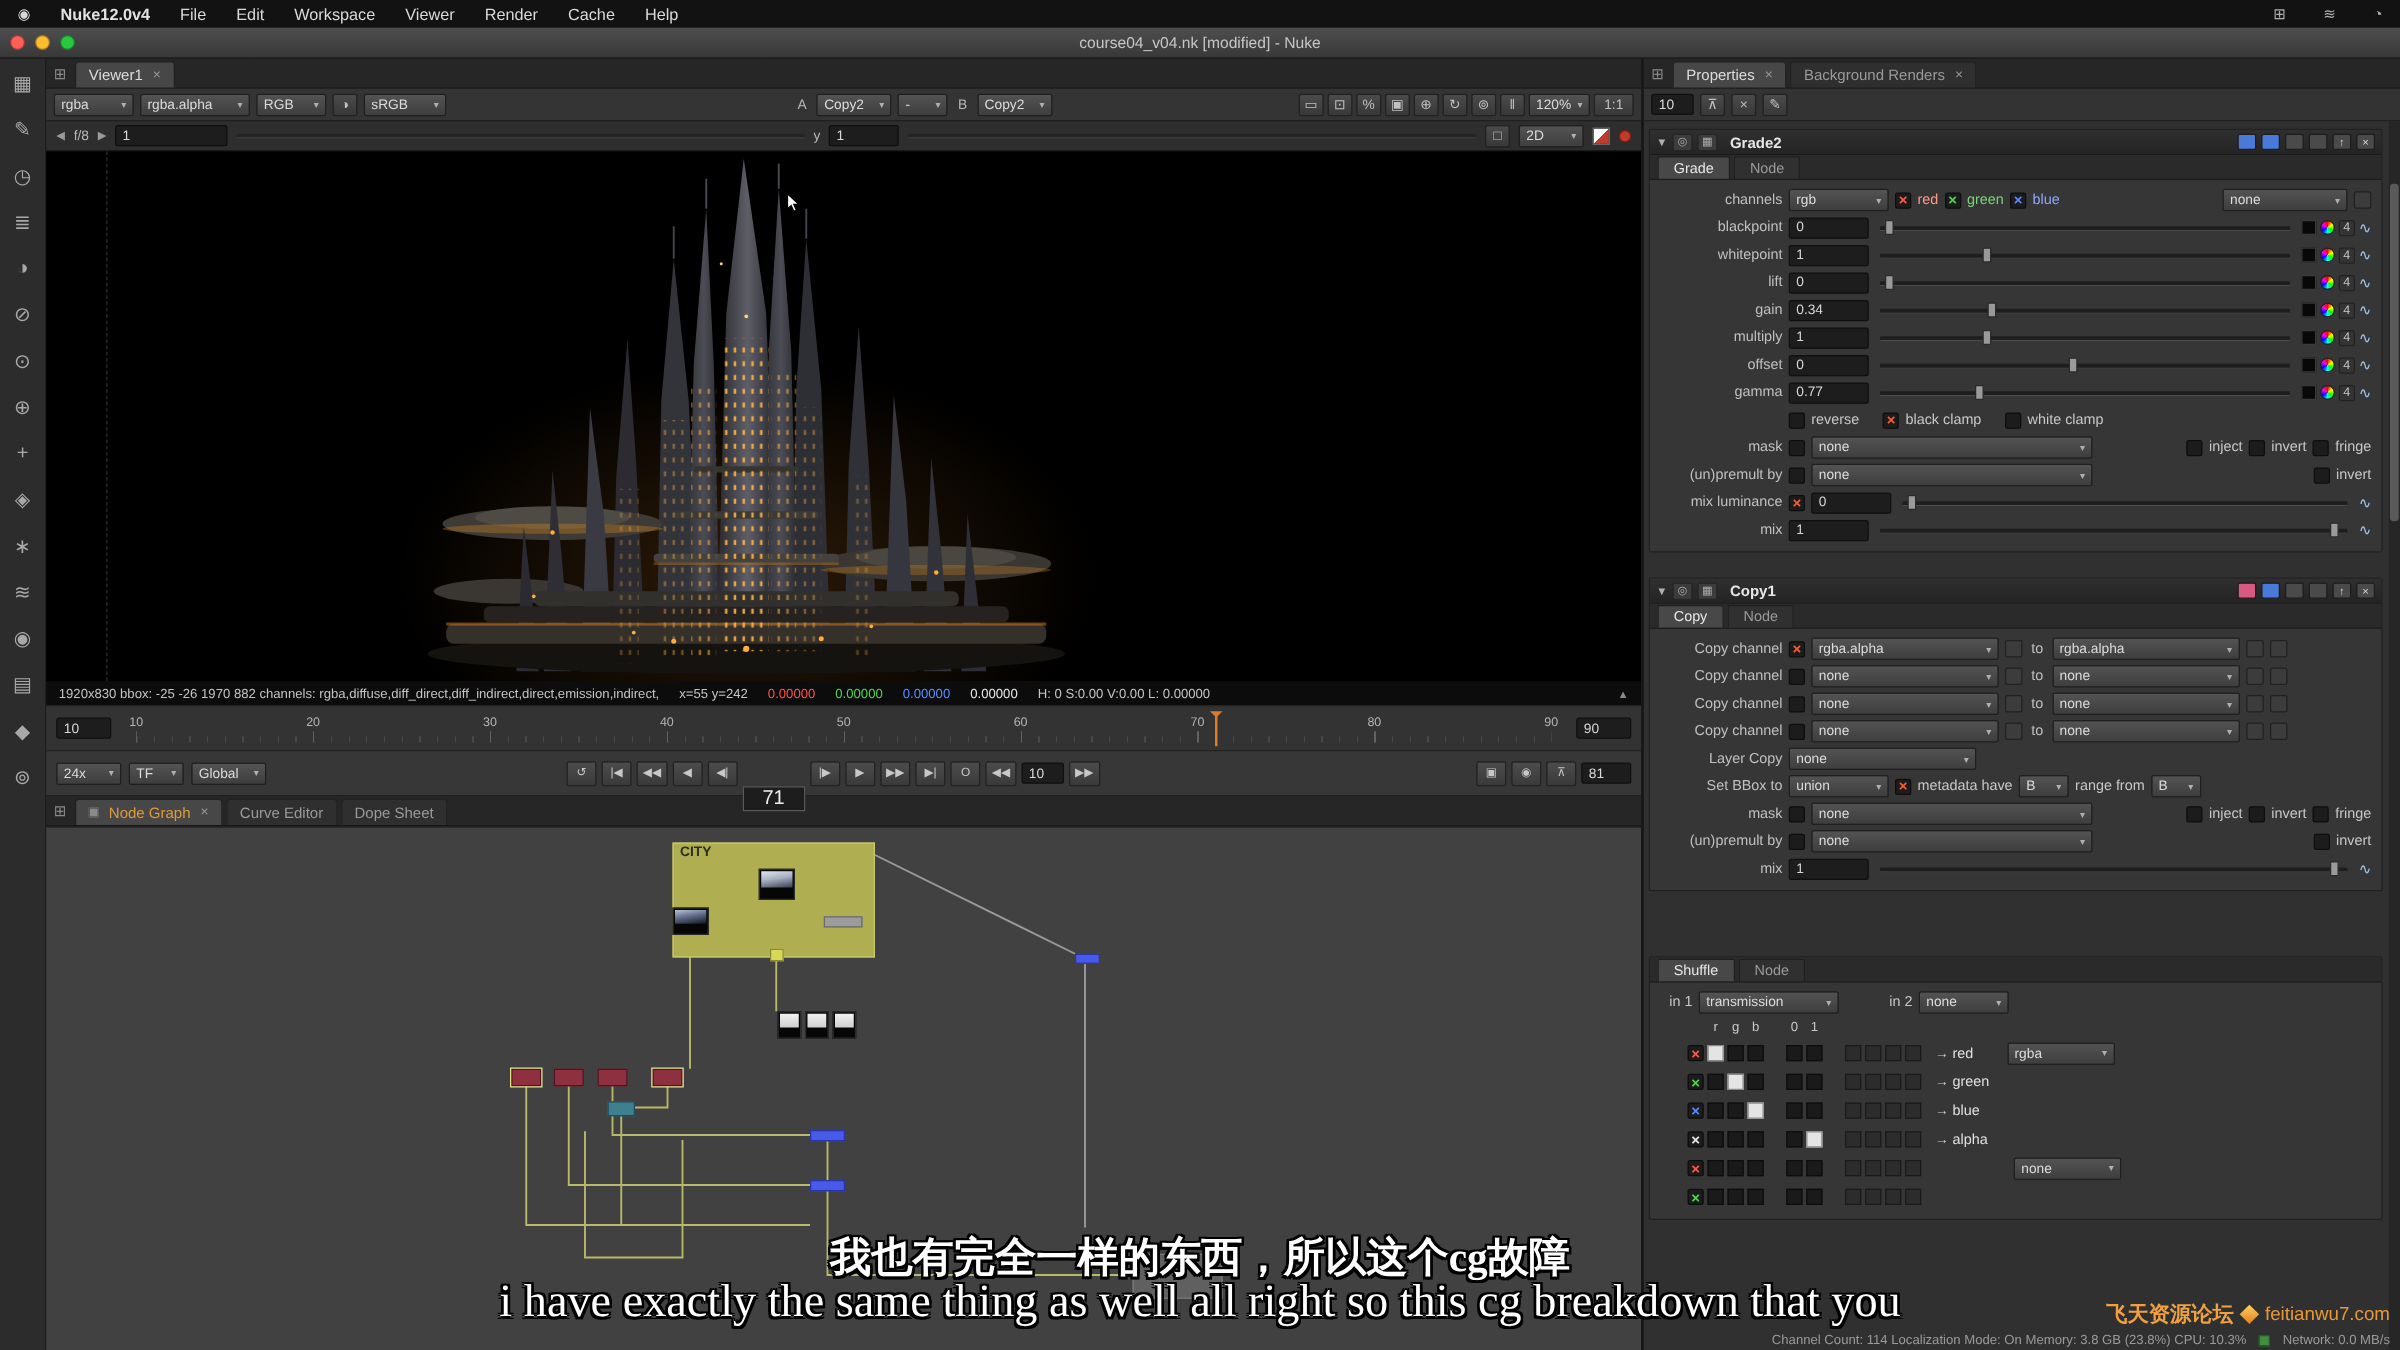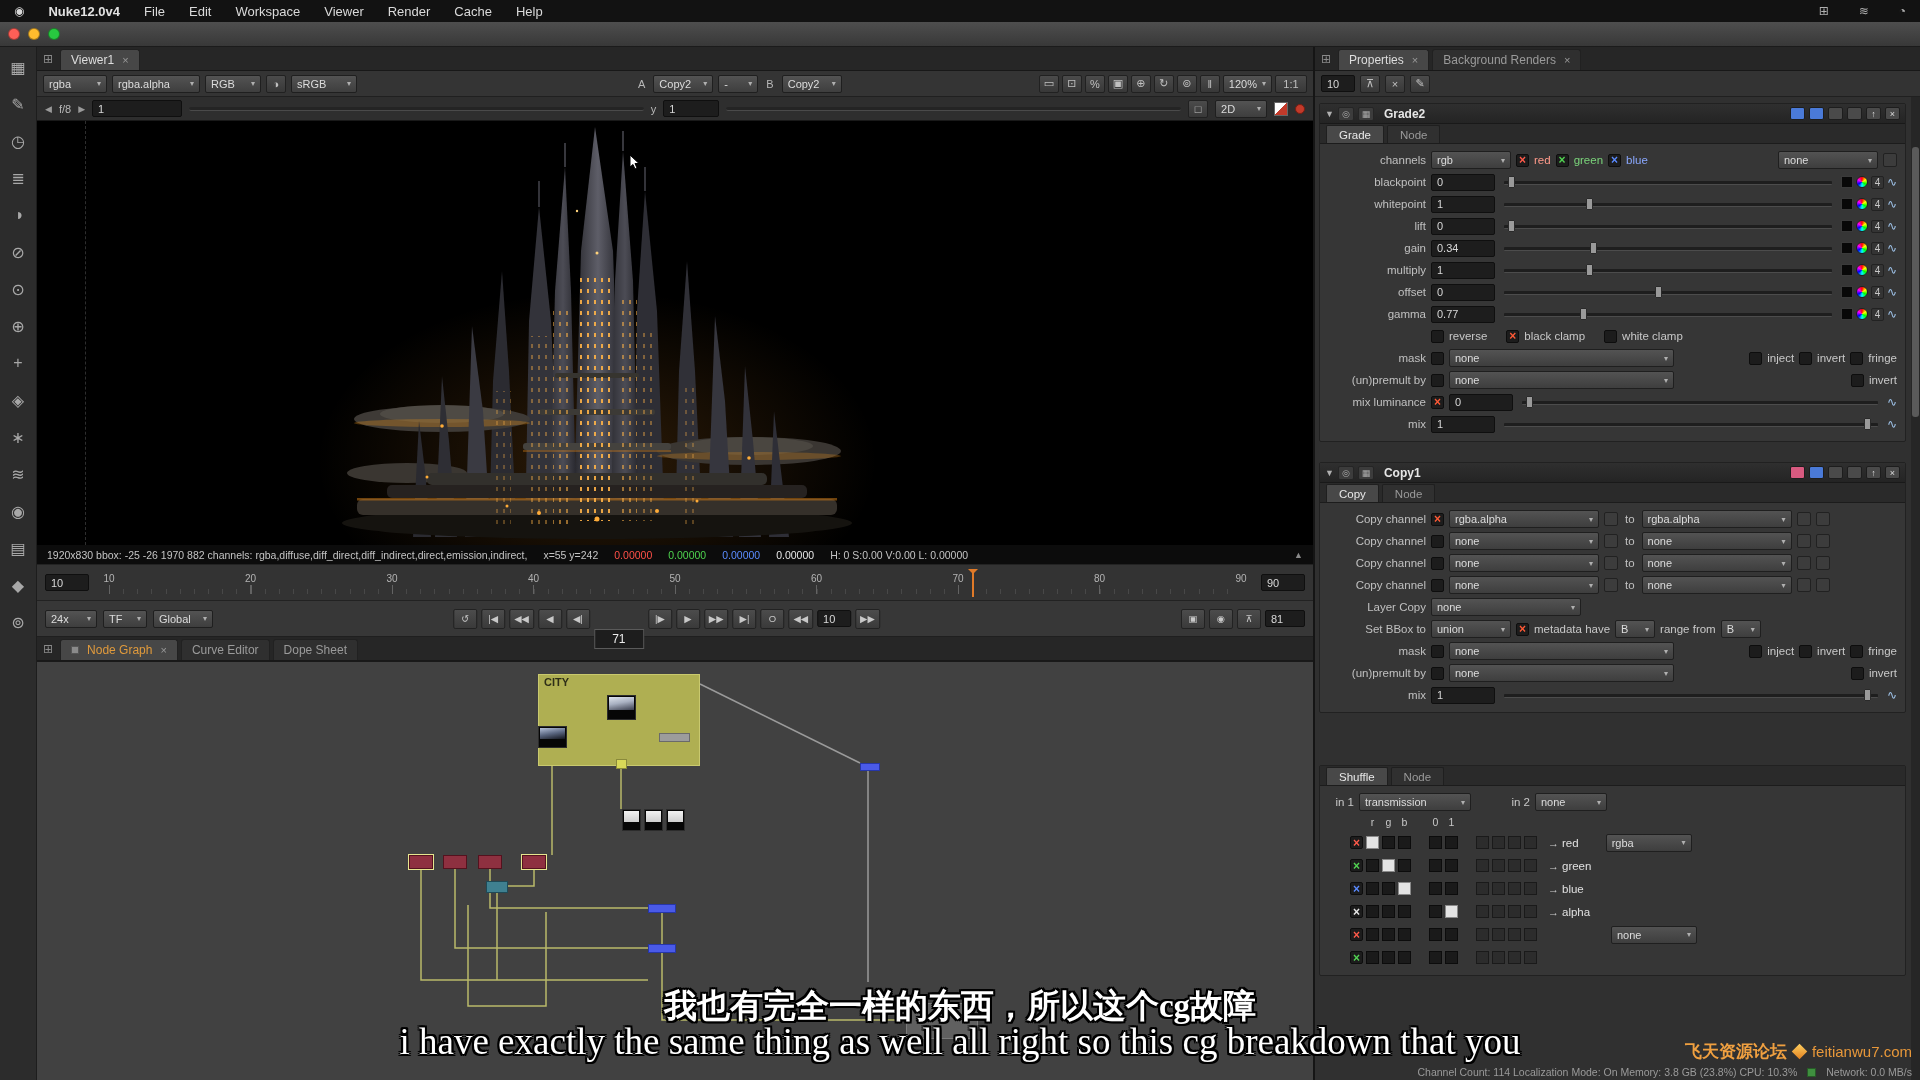--- a/index.html
+++ b/index.html
@@ -71,21 +71,21 @@
 #ruler .major{position:absolute;left:0;right:0;bottom:3px;height:9px;background:repeating-linear-gradient(90deg,#636363 0 1px,transparent 1px 12.5%);}
 #ruler .lbl{position:absolute;bottom:13px;transform:translateX(-50%);font-size:10px;color:#b4b4b4;}
 #playhead{position:absolute;top:3px;bottom:0;width:2px;background:#e07a28;}
 #playhead::before{content:"";position:absolute;top:-3px;left:-4px;border:5px solid transparent;border-top-color:#e07a28;}
 
 
 #transport{height:36px;background:#373737;border-bottom:1px solid #1f1f1f;display:flex;align-items:center;gap:6px;padding:0 8px;position:relative;flex:none;}
 .tbtn{height:20px;min-width:24px;padding:0 4px;display:flex;align-items:center;justify-content:center;background:linear-gradient(#4c4c4c,#3a3a3a);border:1px solid #222;border-radius:2px;color:#c8c8c8;font-size:9.5px;flex:none;white-space:nowrap;}
 #transport .center{position:absolute;left:50%;transform:translateX(-52%);display:flex;gap:4px;align-items:center;}
 #transport .right{margin-left:auto;display:flex;gap:4px;align-items:center;}
-.framefld{width:50px;height:20px;background:#1d1d1d;border:1px solid #5a5a5a;color:#ececec;display:flex;align-items:center;justify-content:center;font-size:12px;flex:none;margin-top:40px;}
+.framefld{width:50px;height:20px;background:#1d1d1d;border:1px solid #5a5a5a;color:#ececec;display:flex;align-items:center;justify-content:center;font-size:16px;flex:none;margin-top:40px;}
 
 
 #ngraph{flex:1;background:#414141;position:relative;overflow:hidden;border-top:1px solid #191919;}
 #wires{position:absolute;inset:0;}
 .bdrop{position:absolute;left:501px;top:12px;width:162px;height:92px;background:#afaf52;border:1px solid #c9c96e;}
 .blbl{position:absolute;left:5px;top:1px;color:#2e2e18;font-weight:bold;font-size:11px;}
 .n-thumb{position:absolute;background:#060606;border:1px solid #2c2c2c;}
 .n-thumb .img{position:absolute;left:1px;right:1px;top:1px;height:55%;}
 .imgA{background:linear-gradient(170deg,#e0e5ee 0%,#a9b1c2 45%,#3a3e4e 100%);}
 .imgB{background:linear-gradient(170deg,#b6c2da 0%,#5a6680 50%,#13151d 100%);}
@@ -183,20 +183,21 @@
     <span class="spacer"></span>
     <span class="sico">⊞</span>
     <span class="sico">≋</span>
     <span class="sico">◔</span>
   </div>
 
   <div id="titlebar">
     <span class="tl red"></span>
     <span class="tl yel"></span>
     <span class="tl grn"></span>
+    <span class="title">course04_v04.nk [modified] - Nuke</span>
   </div>
 
   <div id="lefttb">
     <span class="tbi">▦</span>
     <span class="tbi">✎</span>
     <span class="tbi">◷</span>
     <span class="tbi">≣</span>
     <span class="tbi">◑</span>
     <span class="tbi">⊘</span>
     <span class="tbi">⊙</span>

